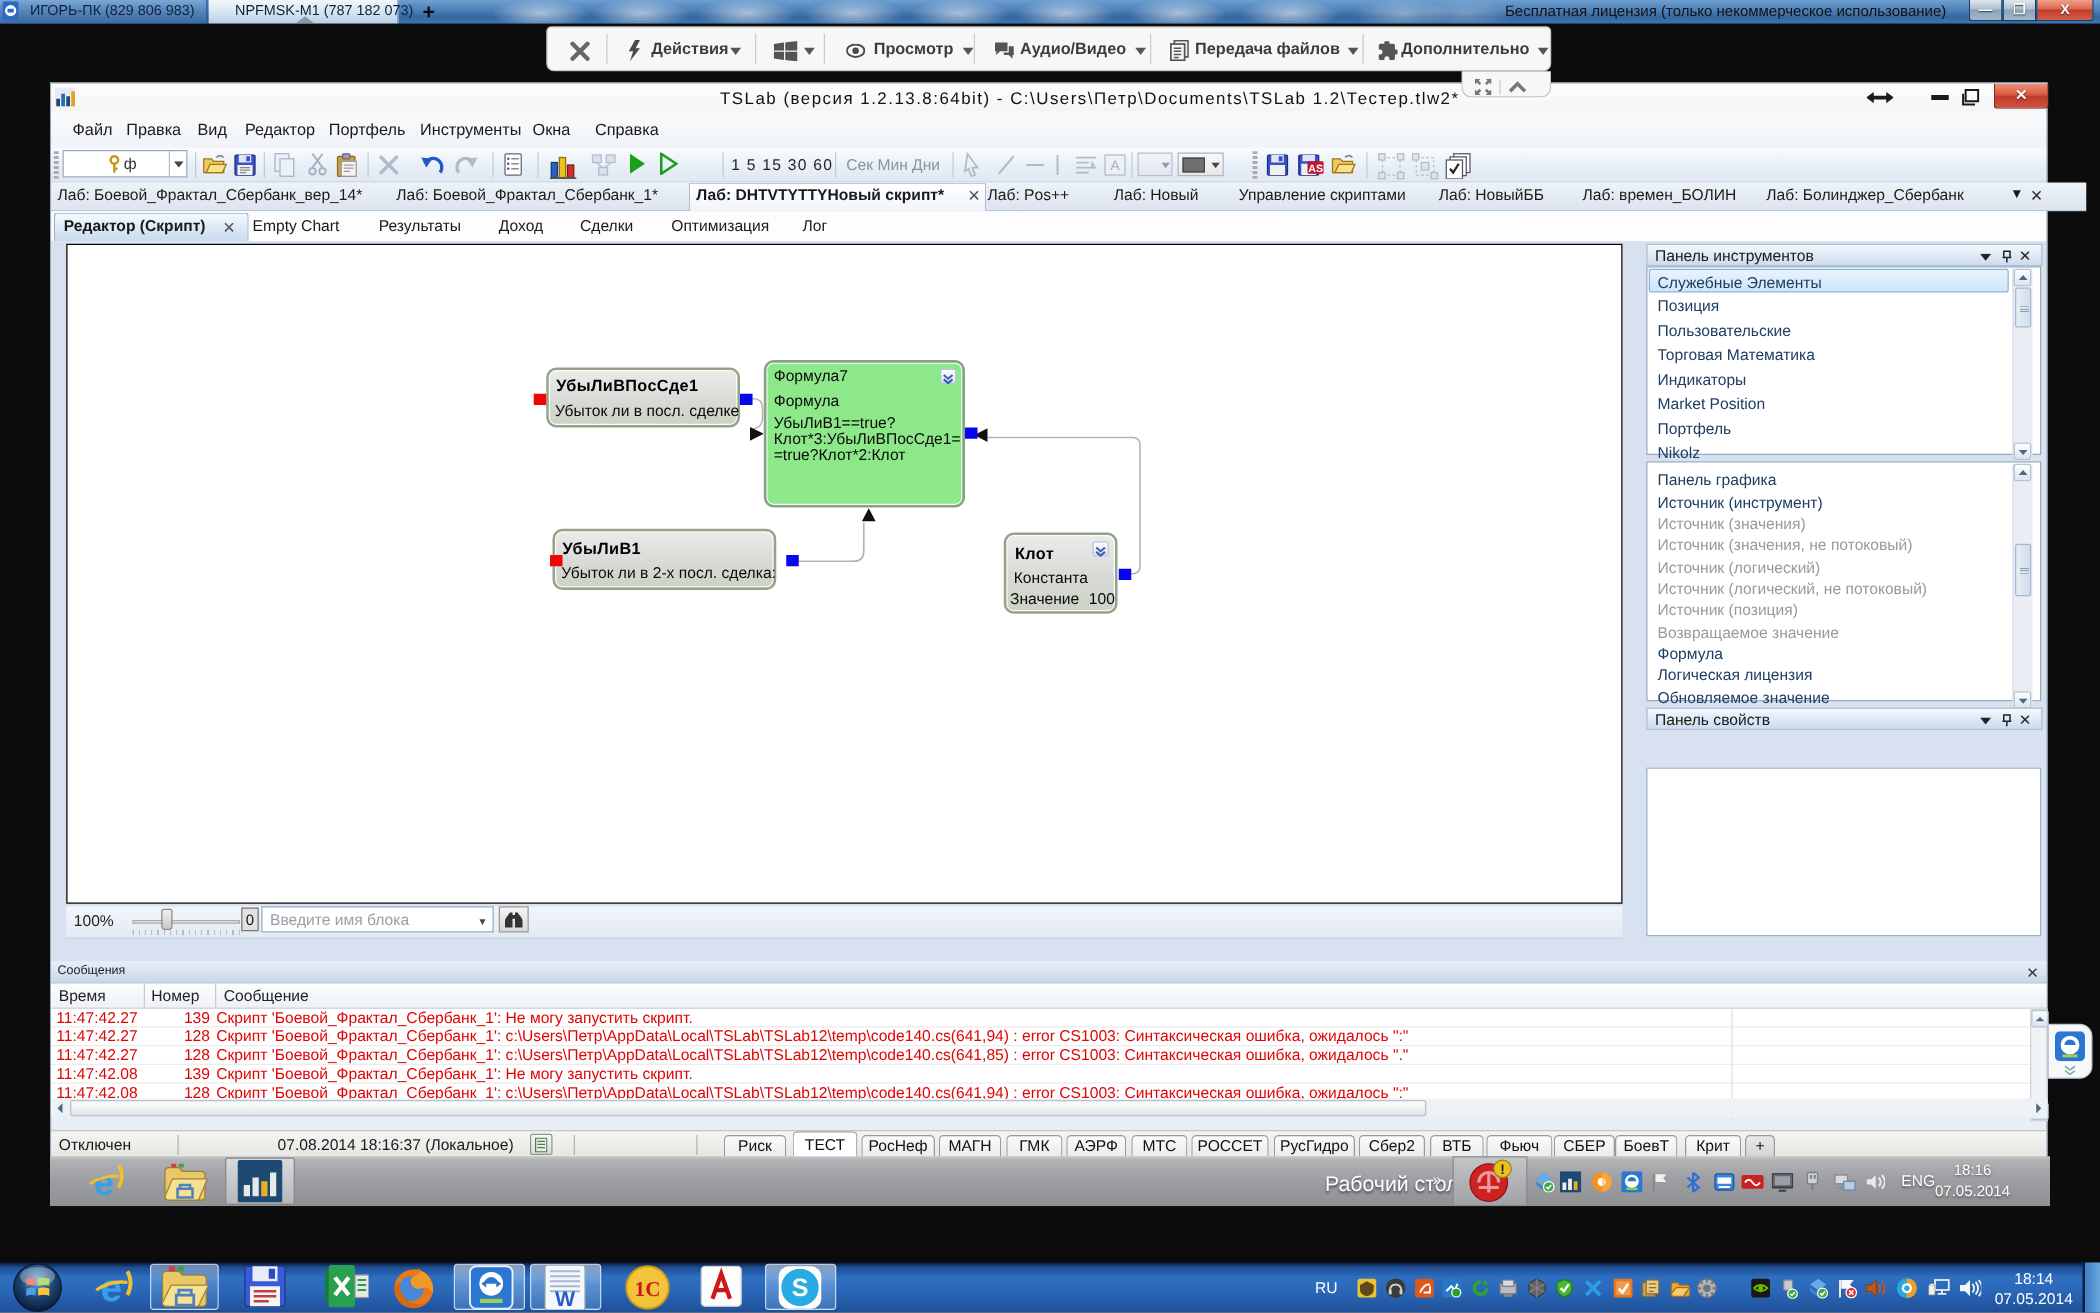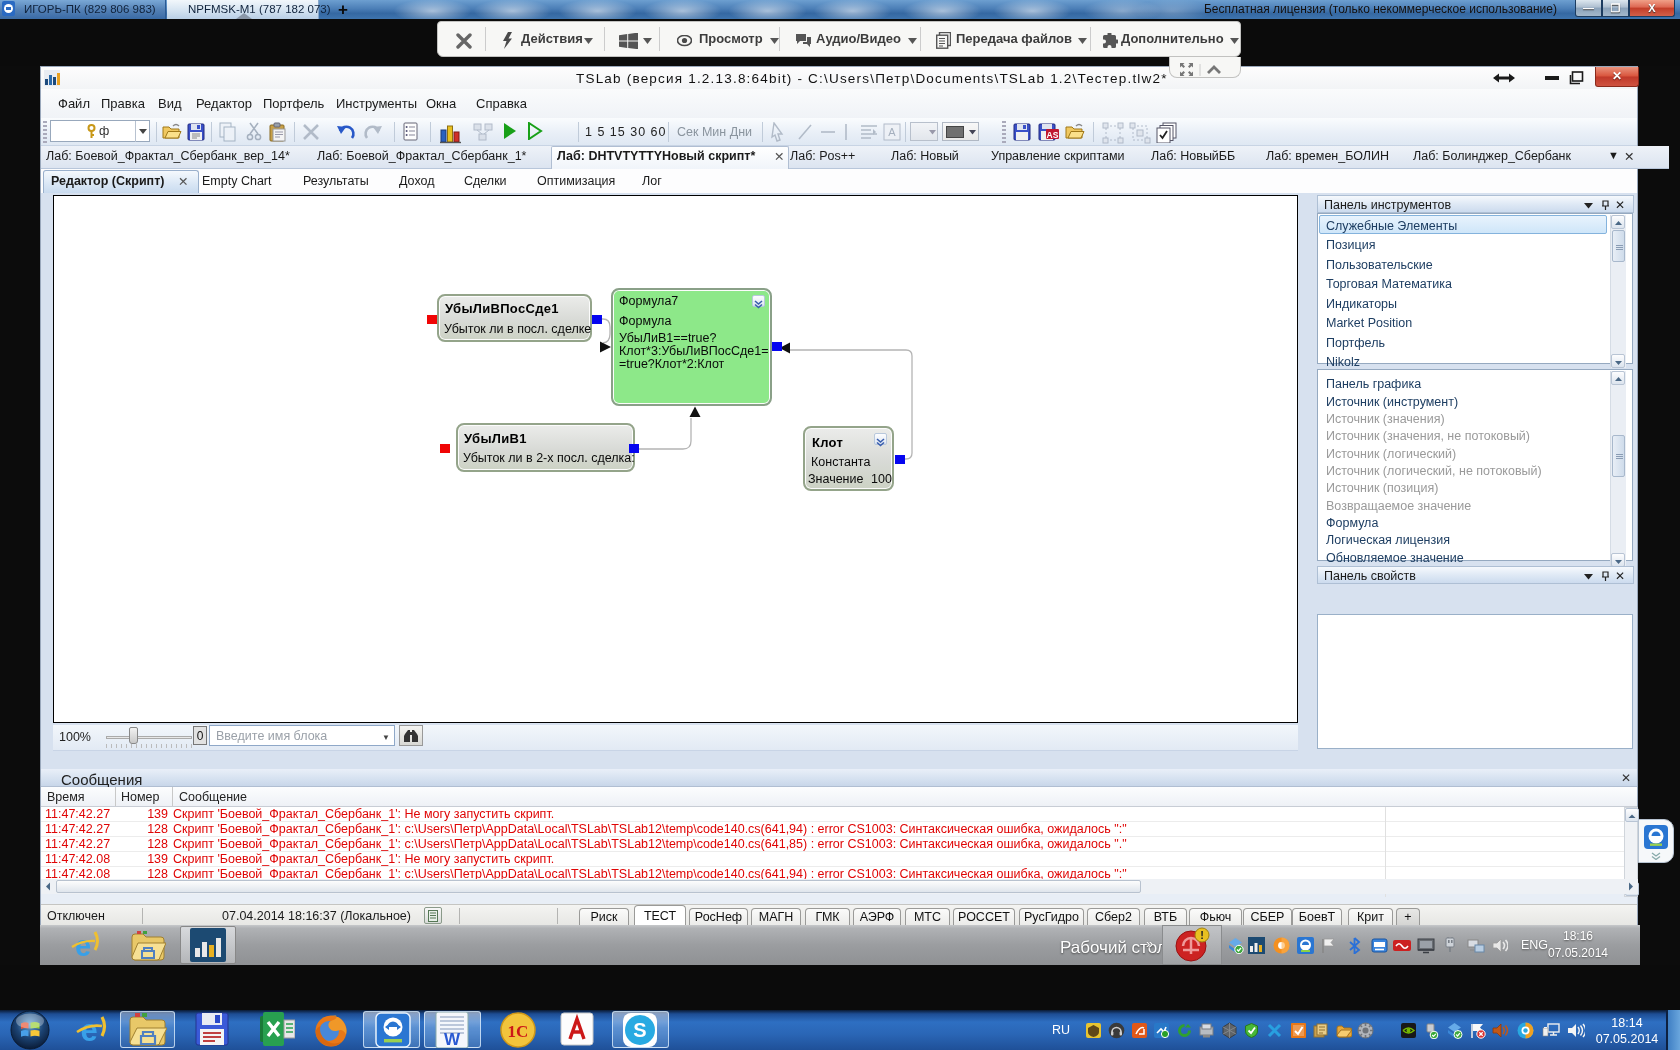--- a/index.html
+++ b/index.html
@@ -461,21 +461,21 @@
         <div class="bs" style="left:6px;top:4px">Формула7</div>
         <div class="chv"><svg width="11" height="11" viewBox="0 0 11 11">
               <path d="M2,2 L5.5,5 L9,2 M2,5.5 L5.5,8.5 L9,5.5" stroke="#3a5fae" stroke-width="1.6" fill="none"></path>
             </svg></div>
         <div class="bs" style="left:6px;top:24px">Формула</div>
         <div class="bs" style="left:6px;top:41px">УбыЛиВ1==true?</div>
         <div class="bs" style="left:6px;top:53.5px">Клот*3:УбыЛиВПосСде1=</div>
         <div class="bs" style="left:6px;top:67px">=true?Клот*2:Клот</div>
       </div>
       <div class="sq bl" style="left:718px;top:146px"></div>
-      <div class="blk" style="left:402px;top:227px;width:179px;height:49px">
+      <div class="blk" style="left:388px;top:227px;width:179px;height:49px">
         <div class="bt" style="left:6px;top:6px">УбыЛиВ1</div>
         <div class="bs" style="left:5px;top:26px">Убыток ли в 2-х посл. сделка:</div>
       </div>
       <div class="sq rd" style="left:386px;top:248px"></div>
       <div class="sq bl" style="left:575px;top:248px"></div>
       <div class="blk" style="left:749px;top:230px;width:91px;height:65px">
         <div class="bt" style="left:7px;top:7px">Клот</div>
         <div class="chv"><svg width="11" height="11" viewBox="0 0 11 11">
               <path d="M2,2 L5.5,5 L9,2 M2,5.5 L5.5,8.5 L9,5.5" stroke="#3a5fae" stroke-width="1.6" fill="none"></path>
             </svg></div>
@@ -567,21 +567,21 @@
         <svg class="abs" style="left:283px;top:4px" width="9" height="11" viewBox="0 0 9 11">
             <path d="M2,1 H7 V6 H2 Z M1,6 H8 M4.5,6 V10" stroke="#222" stroke-width="1.2" fill="none"></path>
           </svg>
         <span class="abs" style="left:297px;top:2px;font-size:12px;color:#222">✕</span>
       </div>
       <div class="abs" style="left:0px;top:419px;width:316px;height:135px;background:#fff;border:1px solid #9ab0c8"></div>
     </div>
   </div>
   <div class="abs" id="messages">
     <div id="msghead">
-        <span style="position:absolute;left:20px;top:2px;font-size:15px;color:#222">Сообщения</span>
+        <span style="position:absolute;left:5px;top:2px;font-size:10px;color:#222">Сообщения</span>
       <span class="abs" style="left:1580px;top:2px;font-size:12px;color:#333">✕</span>
     </div>
     <div id="msgtable">
       <div id="msgcols">
         <span class="abs" style="left:6px;top:3px">Время</span>
         <span class="abs" style="left:80px;top:3px">Номер</span>
         <span class="abs" style="left:138px;top:3px">Сообщение</span>
         <div class="abs" style="left:74px;top:0;width:1px;height:19px;background:#c8c8c8"></div>
         <div class="abs" style="left:131px;top:0;width:1px;height:19px;background:#c8c8c8"></div>
       </div>
@@ -626,21 +626,21 @@
           </svg></div>
       <div class="abs" style="left:15px;top:1px;width:1085px;height:13px;background:linear-gradient(180deg,#fdfdfd,#dfe5ec);border:1px solid #b8c2cf;border-radius:2px"></div>
       <div class="abs" style="left:1583px;top:0;width:14px;height:15px;background:#eef1f5"><svg width="14" height="15">
             <path d="M5,3.5 L9,7.5 L5,11.5 Z" fill="#4a6886"></path>
           </svg></div>
     </div>
   </div>
   <div class="abs" id="statusbar">
     <span class="sbt" style="left:6px">Отключен</span>
     <div class="ssep" style="left:101px"></div>
-    <span class="sbt" style="left:181px">07.04.2014 18:16:37 (Локальное)</span>
+    <span class="sbt" style="left:181px">07.08.2014 18:16:37 (Локальное)</span>
     <div class="abs" style="left:383px;top:2px;width:18px;height:17px;background:linear-gradient(180deg,#f8f8f8,#d8dcd8);border:1px solid #8a9a8a;border-radius:2px">
         <svg style="position:absolute;left:3px;top:2px" width="10" height="12" viewBox="0 0 10 12">
           <rect x="0.5" y="0.5" width="9" height="11" fill="#e8f0e8" stroke="#557755"></rect>
           <path d="M2,3 H8 M2,5.5 H8 M2,8 H8" stroke="#557755"></path>
         </svg>
       </div>
     <div class="ssep" style="left:418px"></div>
     <div class="ssep" style="left:516px"></div>
     <div class="stab" style="left:538px;width:50px">
         <span>Риск</span>

